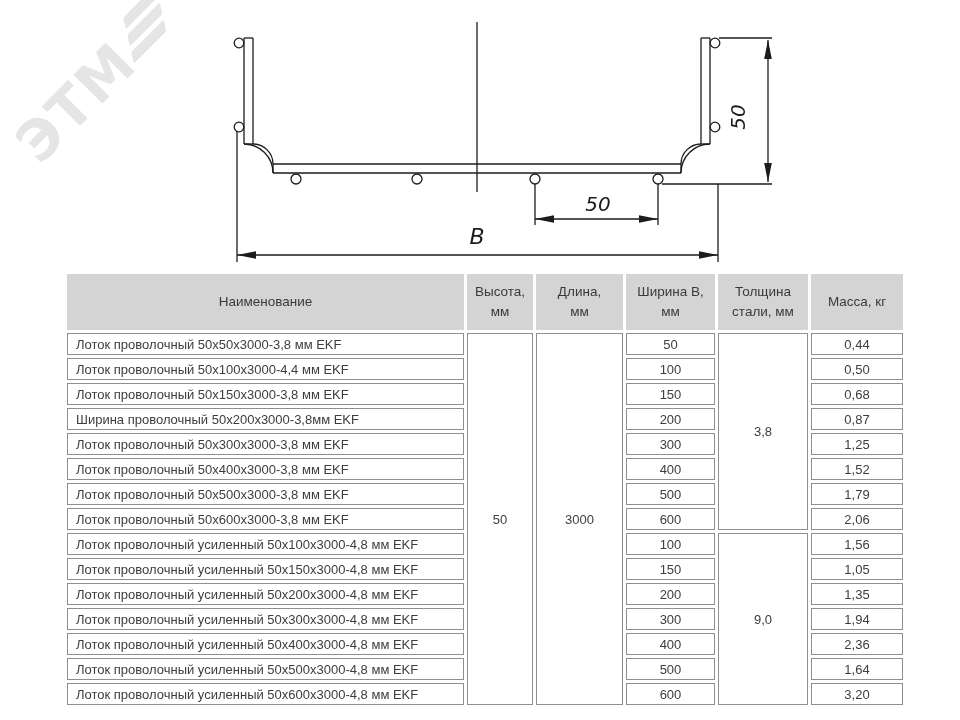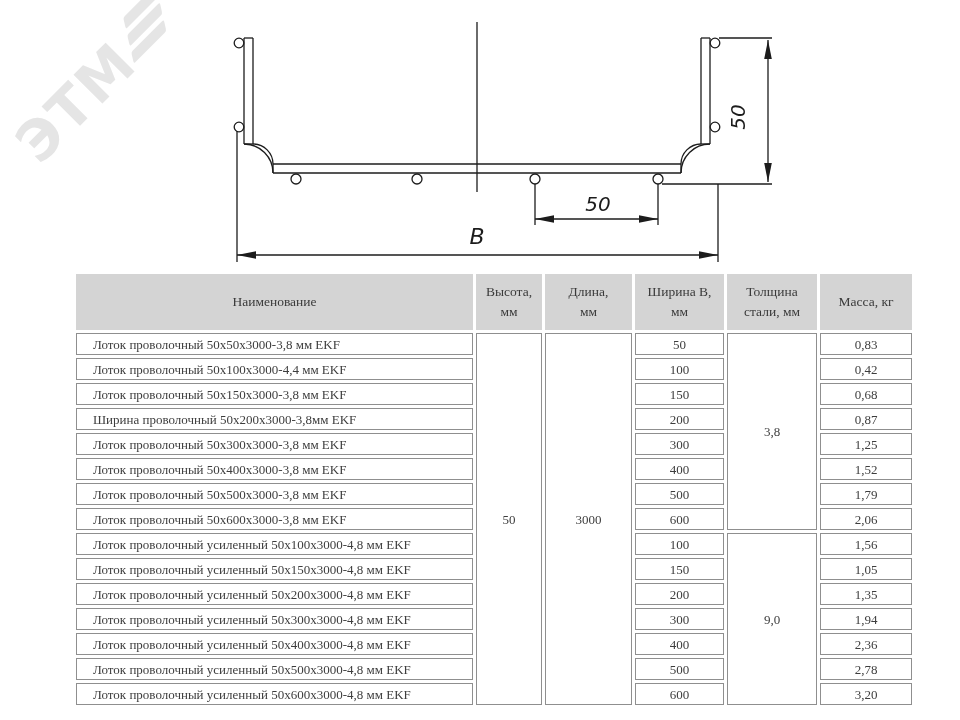--- a/index.html
+++ b/index.html
@@ -20,34 +20,34 @@
     display:flex;align-items:center;justify-content:center;gap:10px;
     transform:rotate(-45deg);color:var(--wm);pointer-events:none;
   }
   .wm-text{font-family:"DejaVu Sans",sans-serif;font-weight:bold;font-size:56px;letter-spacing:2px;line-height:1;}
   .wm-bars{display:flex;flex-direction:column;gap:5px;transform:skewX(-32deg);margin-top:-14px;}
   .wm-bars i{display:block;width:46px;height:10px;background:var(--wm);border-radius:2px;}
   
   .diagram{position:absolute;left:0;top:0;width:960px;height:274px;}
   
   table.spec{
-    position:absolute;left:73px;top:271px;width:842px;
-    border-collapse:separate;border-spacing:3px;table-layout:fixed;font-family:Liberation Serif, serif;
+    position:absolute;left:64px;top:271px;width:842px;
+    border-collapse:separate;border-spacing:3px;table-layout:fixed;
   }
   table.spec th{
     background:var(--header-bg);height:56px;box-sizing:border-box;
     font-size:13.5px;font-weight:normal;color:#3a3a3a;text-align:center;vertical-align:middle;
     white-space:pre-line;line-height:1.5;padding:0 2px;
   }
   table.spec td{
     border:1px solid var(--tborder);background:#fff;height:22px;box-sizing:border-box;
     font-size:13px;color:var(--text);text-align:center;vertical-align:middle;padding:0;
     line-height:1;
   }
-  table.spec td.name-cell{text-align:left;padding-left:16px;}
+  table.spec td.name-cell{text-align:left;padding-left:8px;}
 </style>
 </head>
 <body>
 
 <div class="watermark">
   <span class="wm-text">ЭТМ</span>
   <span class="wm-bars">
       <i></i>
       <i></i>
       <i></i>
@@ -140,26 +140,26 @@
       <th>Масса, кг</th>
     </tr>
   </thead>
   <tbody>
       <tr>
         <td class="name-cell">Лоток проволочный 50х50х3000-3,8 мм EKF</td>
         <td rowspan="15">50</td>
         <td rowspan="15">3000</td>
         <td>50</td>
         <td rowspan="8">3,8</td>
-        <td>0,83</td>
+        <td>0,44</td>
       </tr>
       <tr>
         <td class="name-cell">Лоток проволочный 50х100х3000-4,4 мм EKF</td>
         <td>100</td>
-        <td>0,42</td>
+        <td>0,50</td>
       </tr>
       <tr>
         <td class="name-cell">Лоток проволочный 50х150х3000-3,8 мм EKF</td>
         <td>150</td>
         <td>0,68</td>
       </tr>
       <tr>
         <td class="name-cell">Ширина проволочный 50х200х3000-3,8мм EKF</td>
         <td>200</td>
         <td>0,87</td>
@@ -206,21 +206,21 @@
         <td>1,94</td>
       </tr>
       <tr>
         <td class="name-cell">Лоток проволочный усиленный 50х400х3000-4,8 мм EKF</td>
         <td>400</td>
         <td>2,36</td>
       </tr>
       <tr>
         <td class="name-cell">Лоток проволочный усиленный 50х500х3000-4,8 мм EKF</td>
         <td>500</td>
-        <td>2,78</td>
+        <td>1,64</td>
       </tr>
       <tr>
         <td class="name-cell">Лоток проволочный усиленный 50х600х3000-4,8 мм EKF</td>
         <td>600</td>
         <td>3,20</td>
       </tr>
     </tbody>
 </table>
 
 </body></html>

